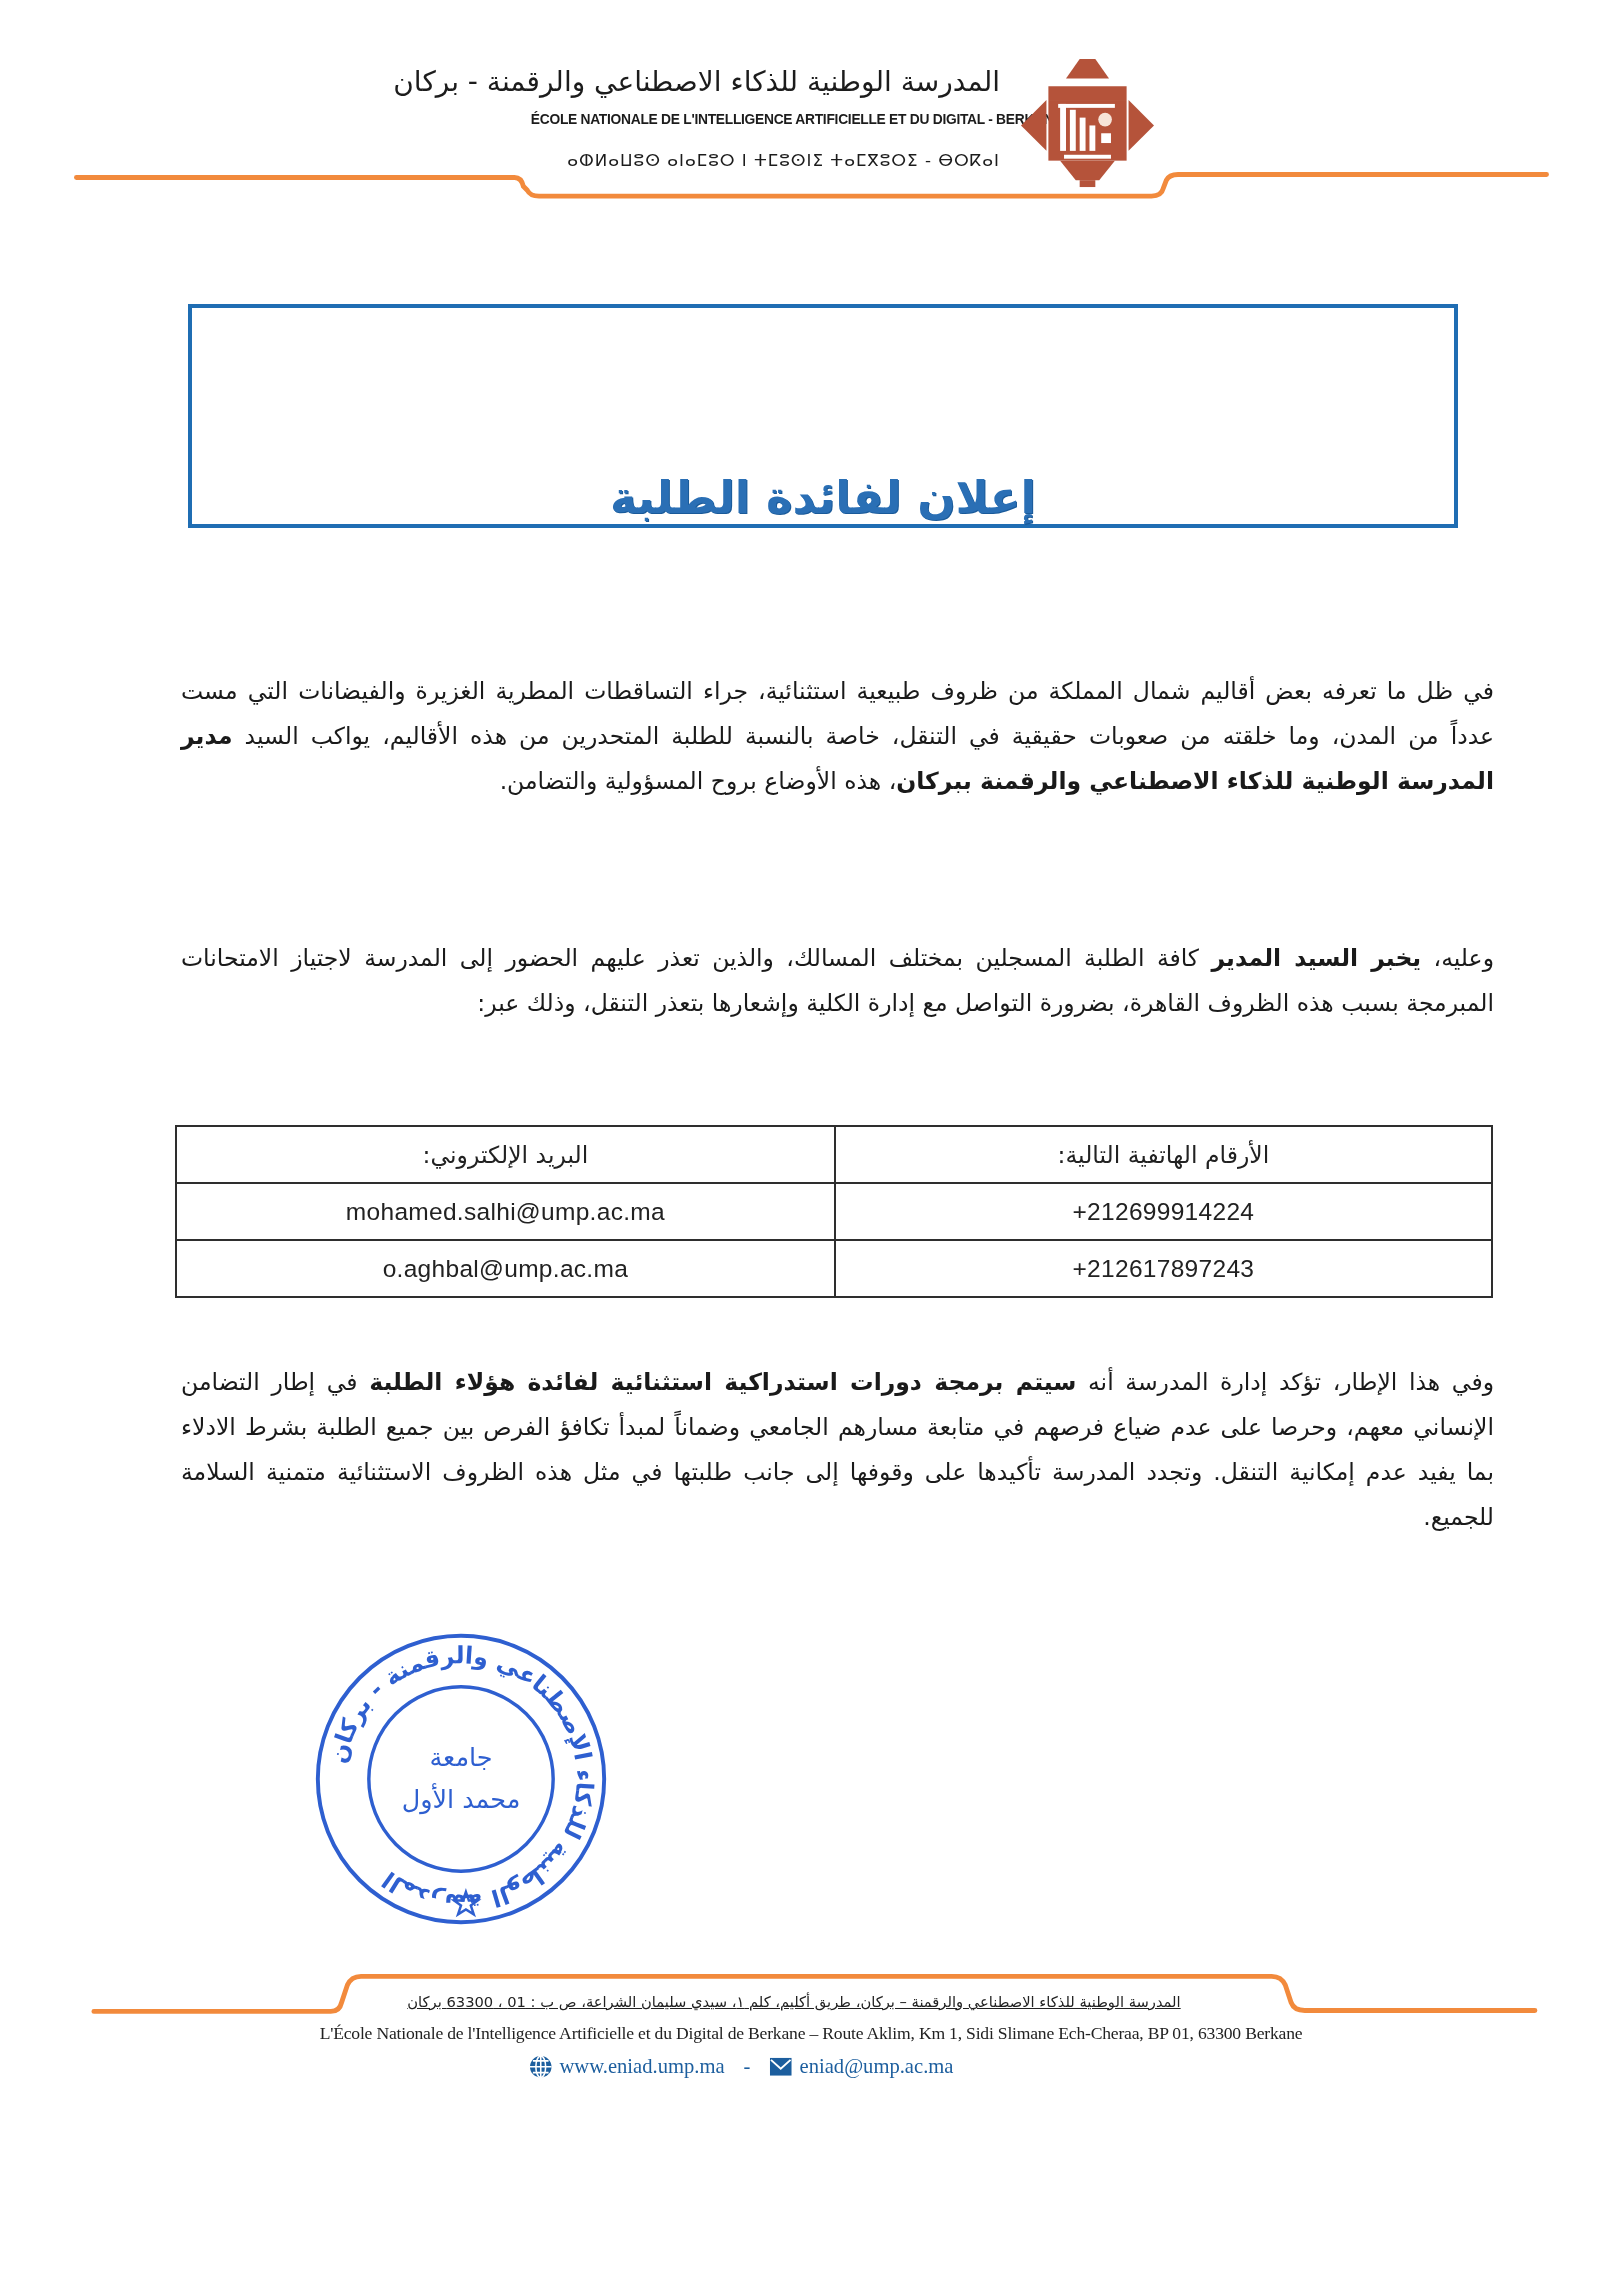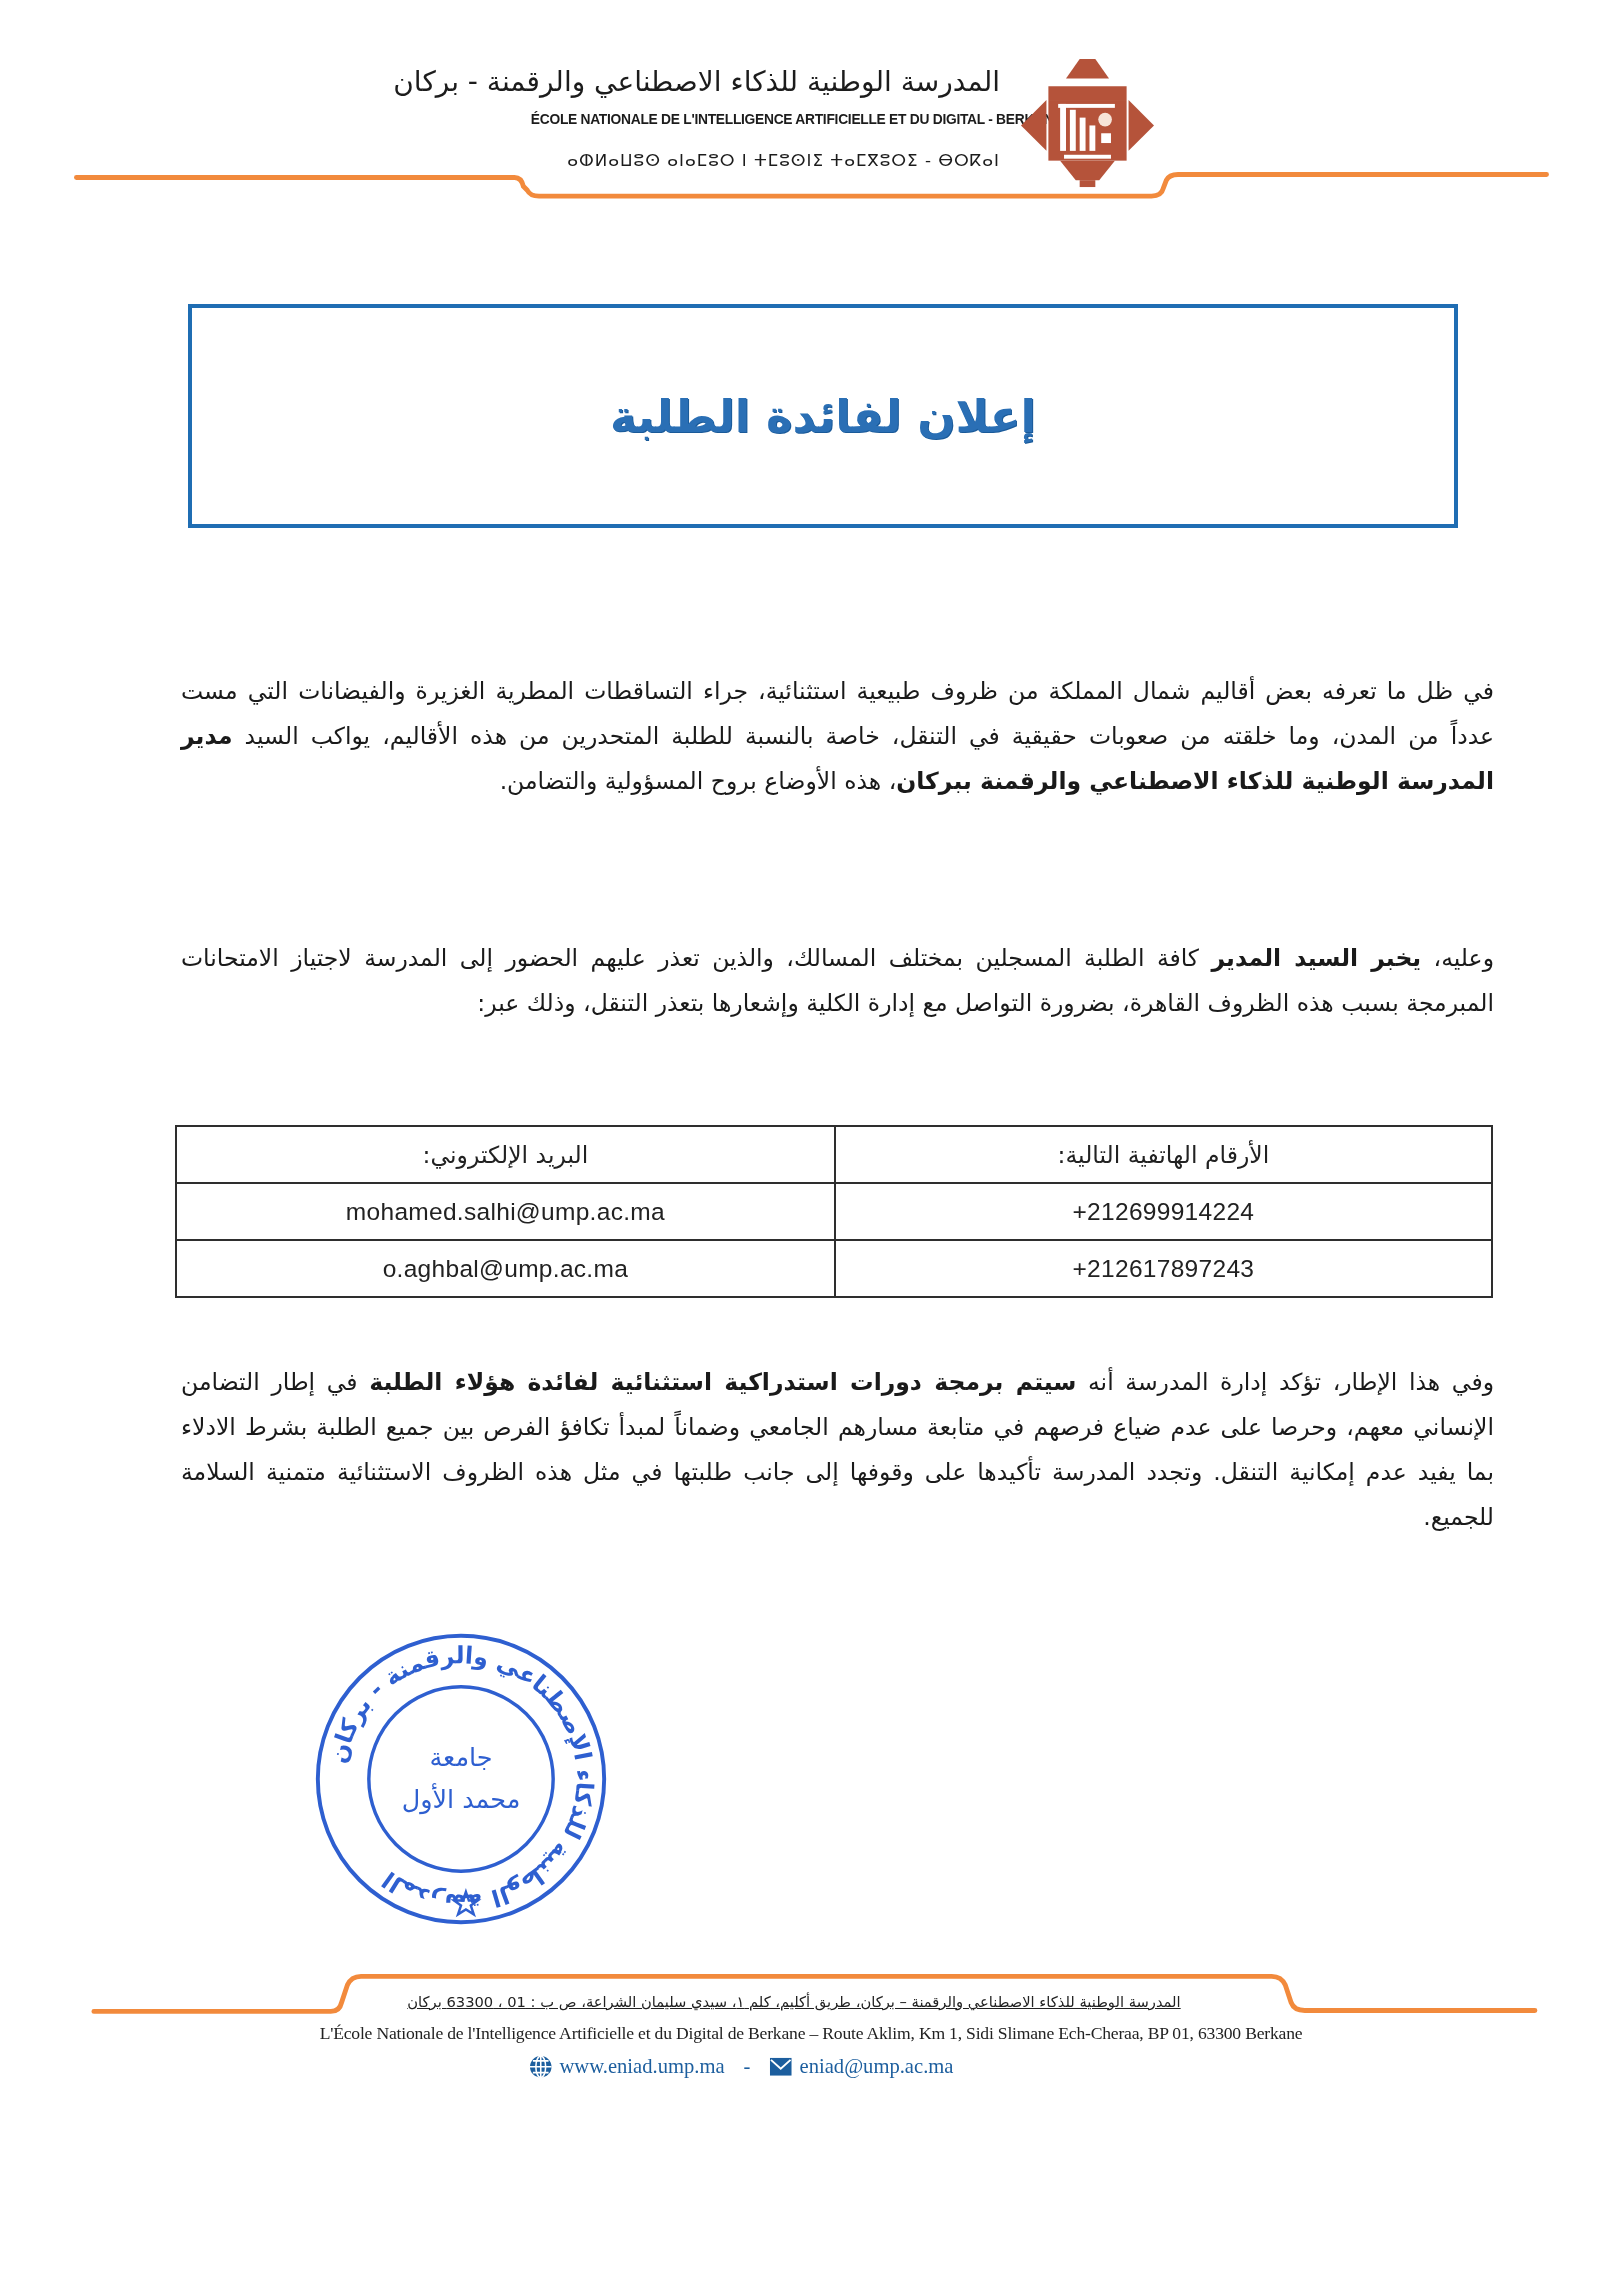--- a/index.html
+++ b/index.html
@@ -25,21 +25,21 @@
       white-space: nowrap; letter-spacing: 1px; margin-top: 16px;
     }
     #logo { left: 1019px; top: 57px; width: 137px; height: 132px; }
 
     #header-line { left: 0; top: 0; width: 1621px; height: 255px; pointer-events: none; }
 
     
     #title-box {
       left: 188px; top: 304px; width: 1270px; height: 224px;
       border: 4.9px solid #1f6db3;
-      display: flex; flex-direction: column; align-items: center; justify-content: center; gap: 33px;
+      display: flex; flex-direction: column; align-items: center; justify-content: flex-end; gap: 33px;
     }
     .title-line {
       font-family: "DejaVu Sans", sans-serif; font-weight: bold; font-size: 45px; color: #2a6fb5;
       direction: rtl; text-align: center; text-shadow: 1px 1px 0 #1a5a99;
       letter-spacing: -1px;
     }
 
     
     .para {
       left: 181px; width: 1313px; direction: rtl; text-align: justify;

